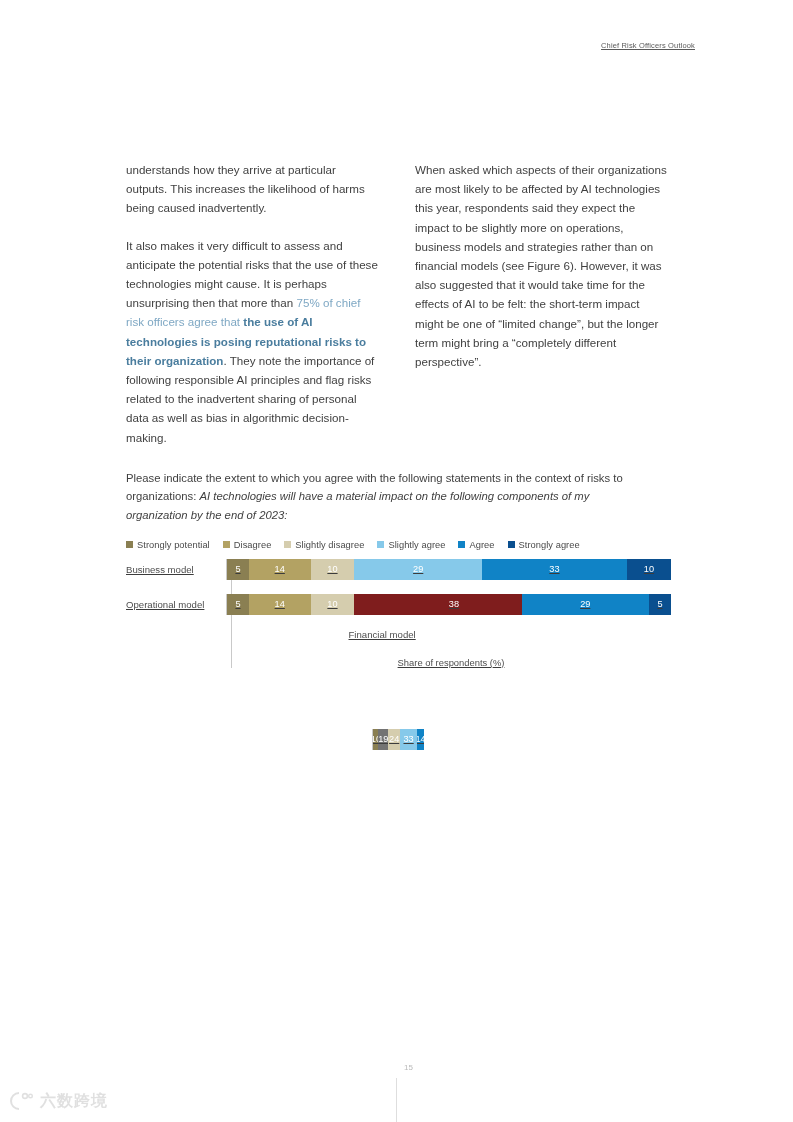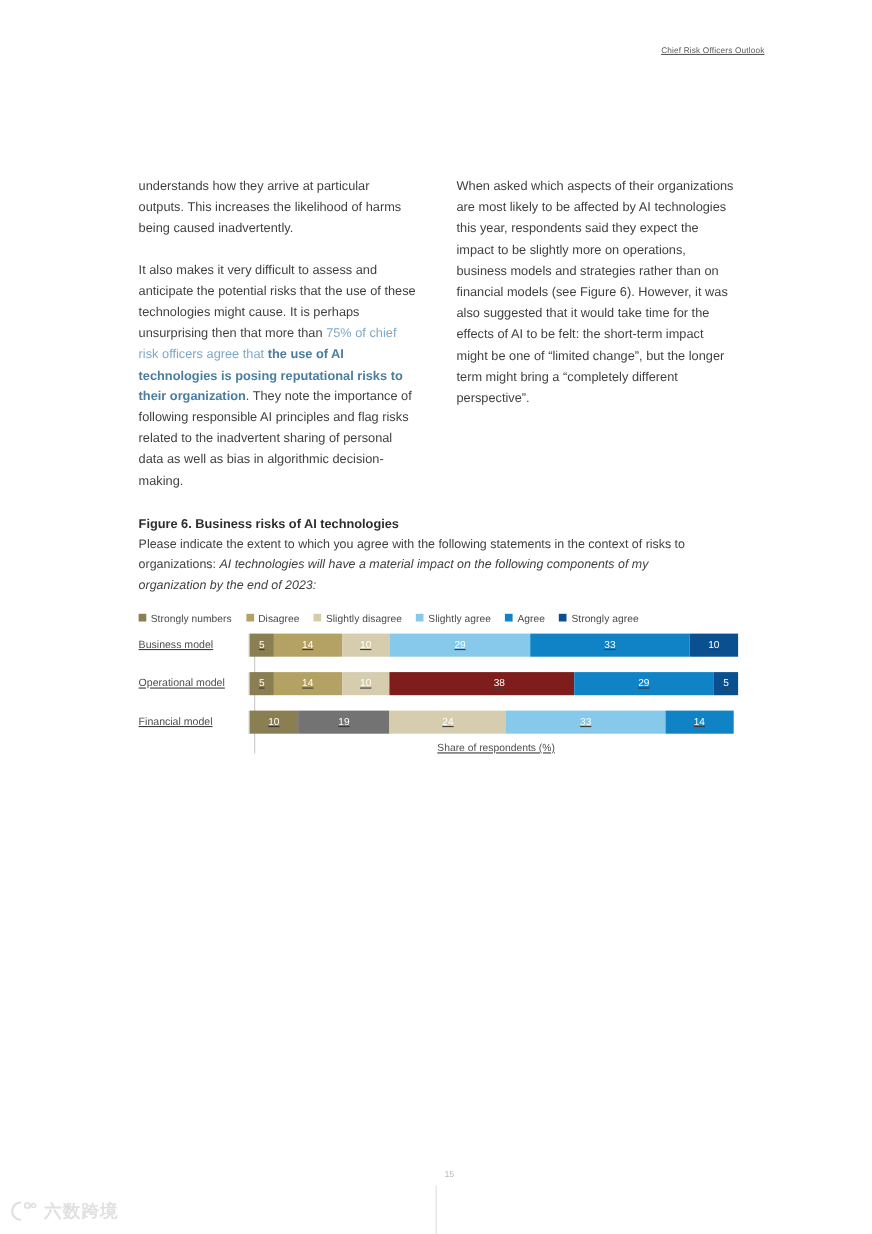--- a/index.html
+++ b/index.html
@@ -113,21 +113,21 @@
     margin-top: 9px;
     position: relative;
     text-decoration: underline;
   }
   .chart-row {
     display: flex;
     align-items: center;
     height: 21px;
     margin-bottom: 14px;
   }
-  .chart-row:last-of-type { margin-bottom: 0; }
+  .chart-row:last-of-type { margin-bottom: 0; flex-direction: column; }
   .row-label {
     width: 100px;
     flex: 0 0 100px;
     font-size: 9.6px;
     color: #4d4d4d;
     text-align: left;
     padding-right: 6px;
     box-sizing: border-box;
   }
   .bar-track {
@@ -232,28 +232,27 @@
   </div>
 
   <div class="col right">
     <p>When asked which aspects of their organizations are most likely to be affected by AI technologies this year, respondents said they expect the impact to be slightly more on operations, business models and strategies rather than on financial models (see Figure 6). However, it was also suggested that it would take time for the effects of AI to be felt: the short-term impact might be one of “limited change”, but the longer term might bring a “completely different perspective”.</p>
   </div>
 
 </div>
 
 <div class="figure">
 
-  <p class="fig-title">Figure 6. Business risks of AI technologies</p>
 
   <p class="fig-sub"><span>Please indicate the extent to which you agree with the following statements in the context of risks to organizations: </span><i>AI technologies will have a material impact on the following components of my organization by the end of 2023:</i></p>
 
   <div class="legend">
       <div class="legend-item">
         <span class="legend-swatch" style="background: rgb(138, 127, 82);"></span>
-        <span class="legend-label">Strongly numbers</span>
+        <span class="legend-label">Strongly potential</span>
       </div>
       <div class="legend-item">
         <span class="legend-swatch" style="background: rgb(179, 162, 99);"></span>
         <span class="legend-label">Disagree</span>
       </div>
       <div class="legend-item">
         <span class="legend-swatch" style="background: rgb(213, 205, 174);"></span>
         <span class="legend-label">Slightly disagree</span>
       </div>
       <div class="legend-item">

